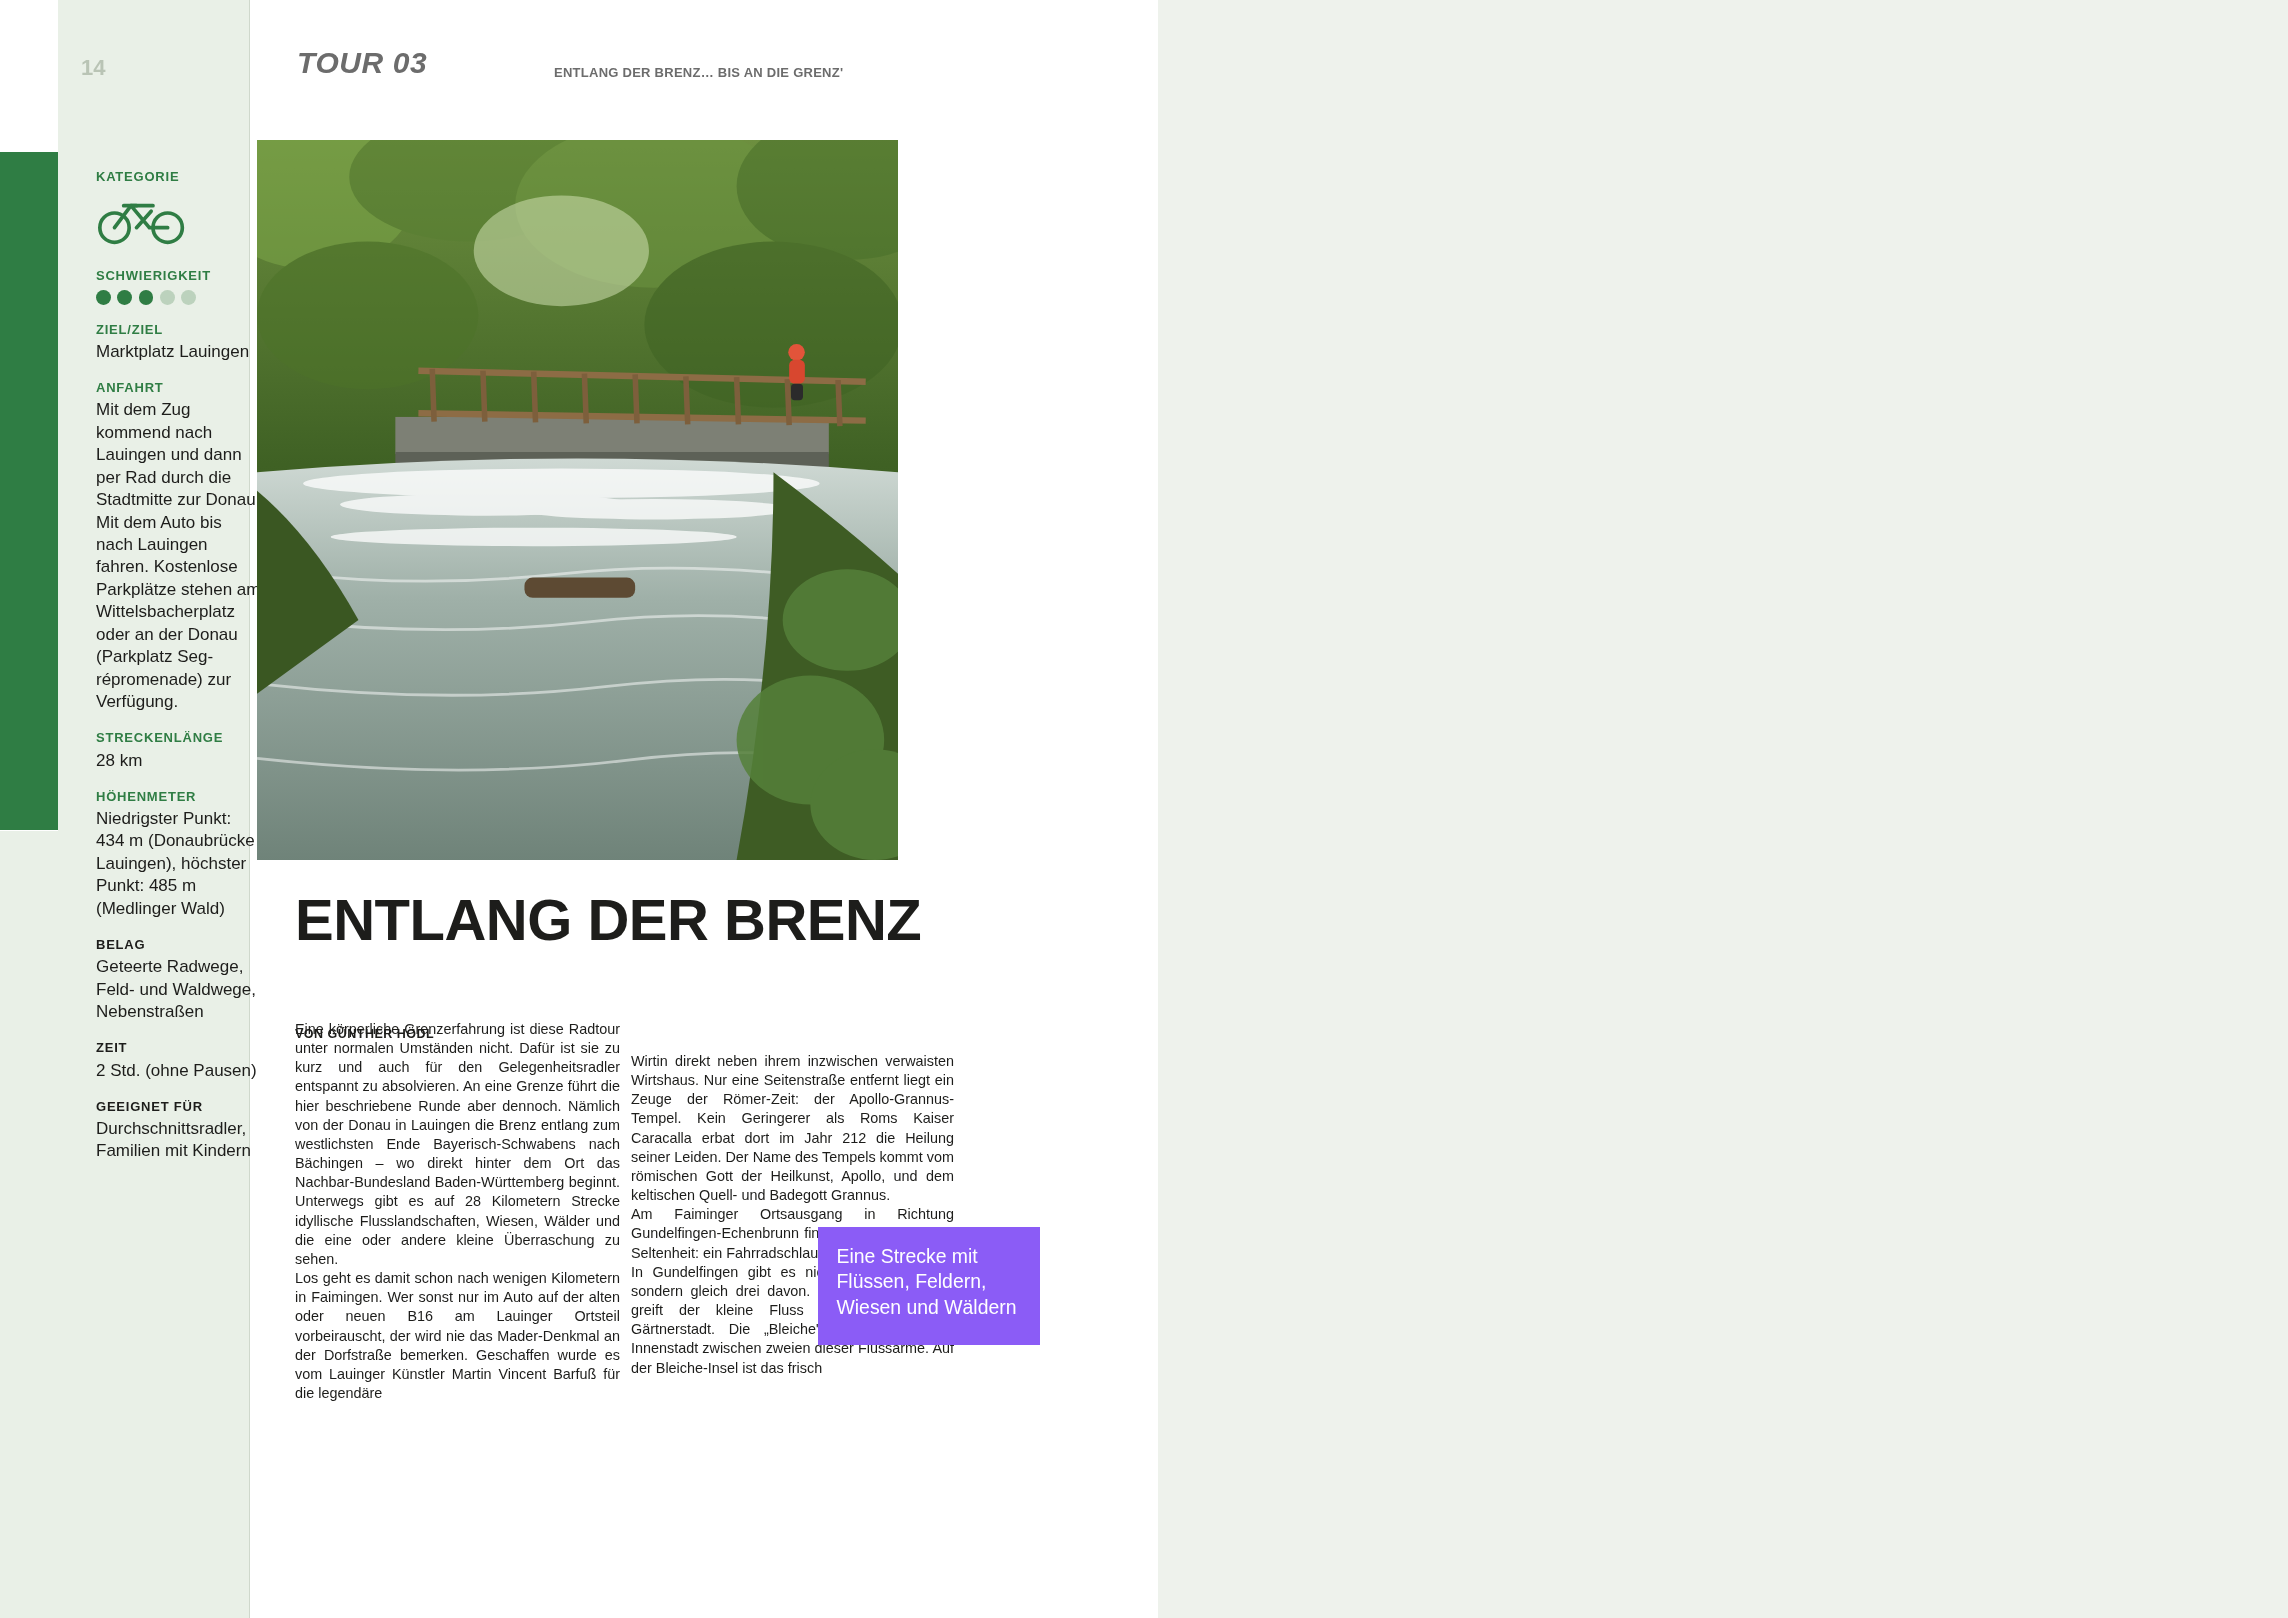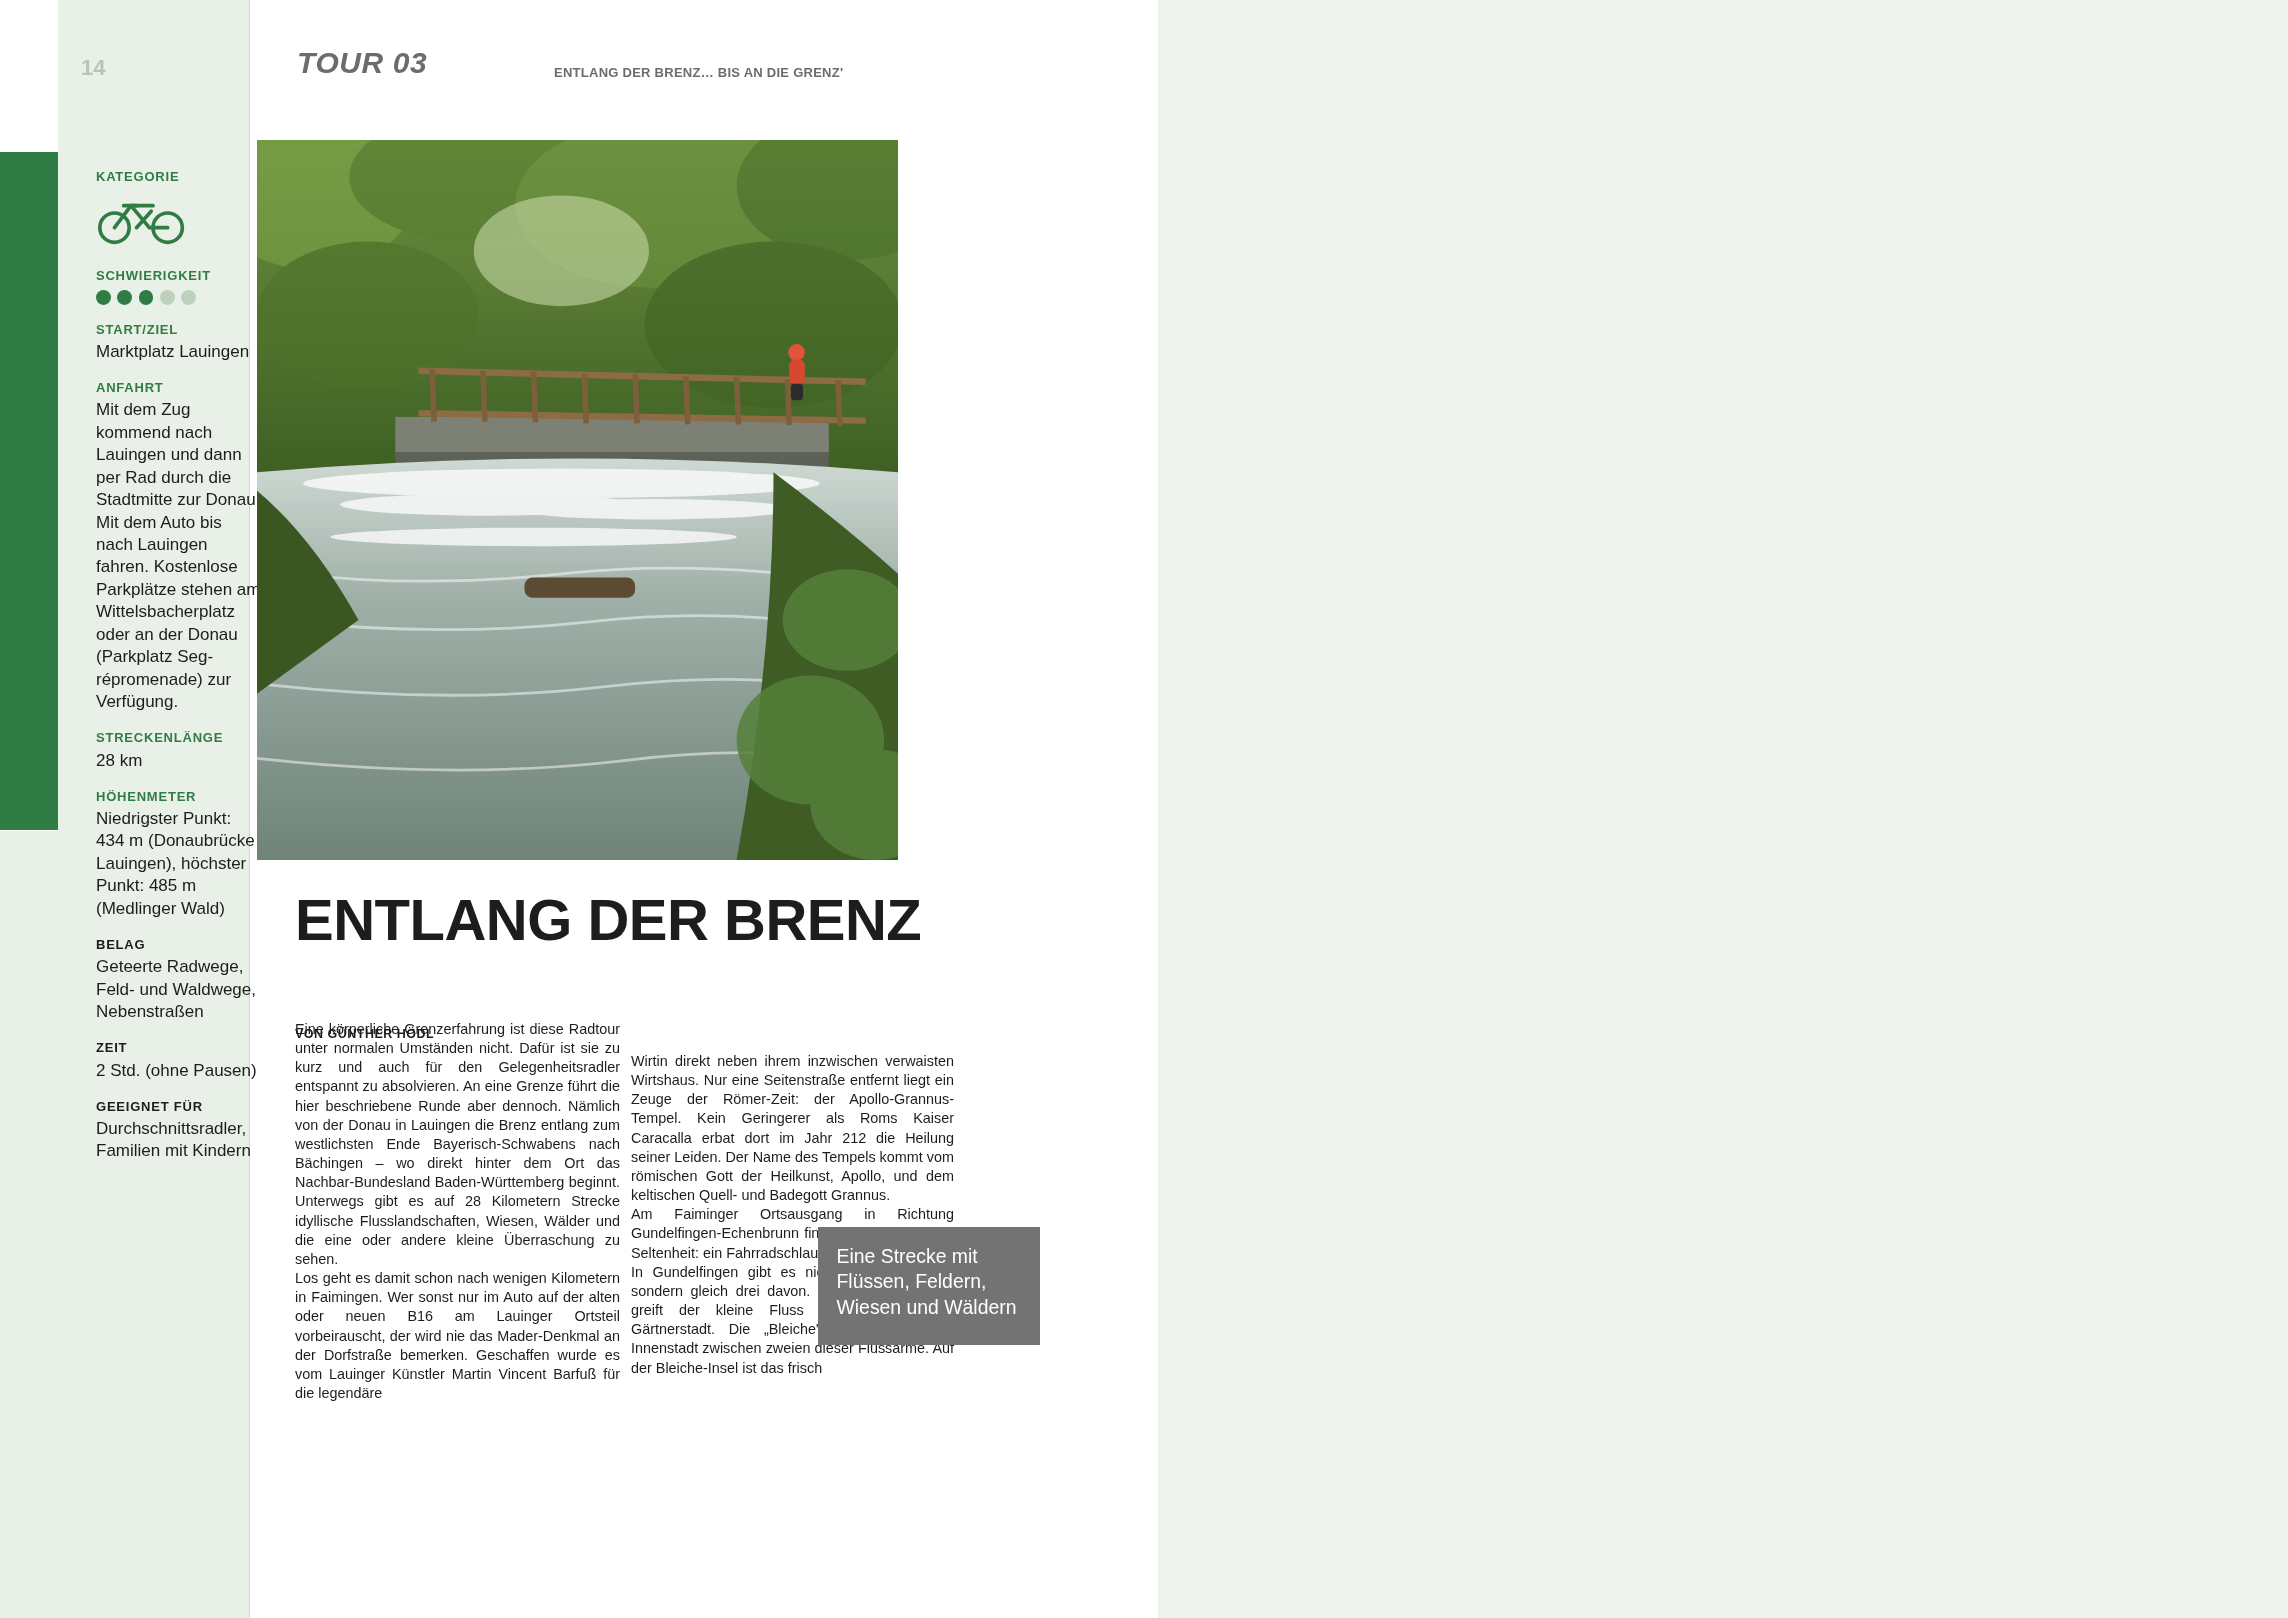--- a/index.html
+++ b/index.html
@@ -98,21 +98,21 @@
   .col-text {
     position: absolute; font-size: 14.4px; line-height: 1.33;
     color: #1d1d1b; text-align: justify;
   }
   .col-left  { left: 295px; top: 1020px; width: 325px; }
   .col-right { left: 631px; top: 1052px; width: 323px; }
   .col-text p { margin-bottom: 0; text-indent: 0; }
 
   .pullquote {
     position: absolute; left: 818px; top: 1227px; width: 222px; height: 118px;
-    background: #737373; color: #ffffff;
+    background: #8b5cf6; color: #ffffff;
     font-size: 19.4px; line-height: 1.32; padding: 16.6px 14.8px 0 18.5px;
   }
 </style>
 </head>
 <body>
 
 <div class="page">
 
   <div class="left-page">
 
@@ -145,21 +145,21 @@
         <div class="dots">
           <span class="dot"></span>
           <span class="dot"></span>
           <span class="dot"></span>
           <span class="dot off"></span>
           <span class="dot off"></span>
         </div>
       </div>
 
       <div class="info-block">
-        <div class="info-h">START/ZIEL</div>
+        <div class="info-h">ZIEL/ZIEL</div>
         <div class="info-body">Marktplatz Lauingen</div>
       </div>
 
       <div class="info-block">
         <div class="info-h">ANFAHRT</div>
         <div class="info-body">Mit dem Zug kommend nach Lauingen und dann per Rad durch die Stadtmitte zur Donau. Mit dem Auto bis nach Lauingen fahren. Kostenlose Parkplätze stehen am Wittelsbacherplatz oder an der Donau (Parkplatz Seg­répromenade) zur Verfügung.</div>
       </div>
 
       <div class="info-block">
         <div class="info-h">STRECKENLÄNGE</div>

